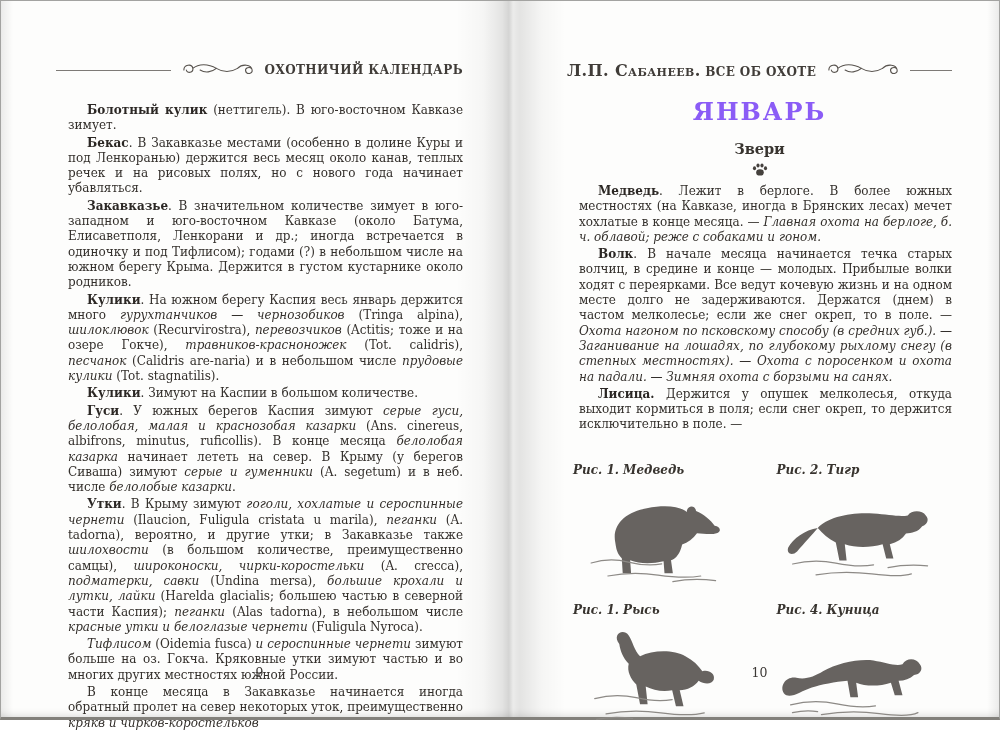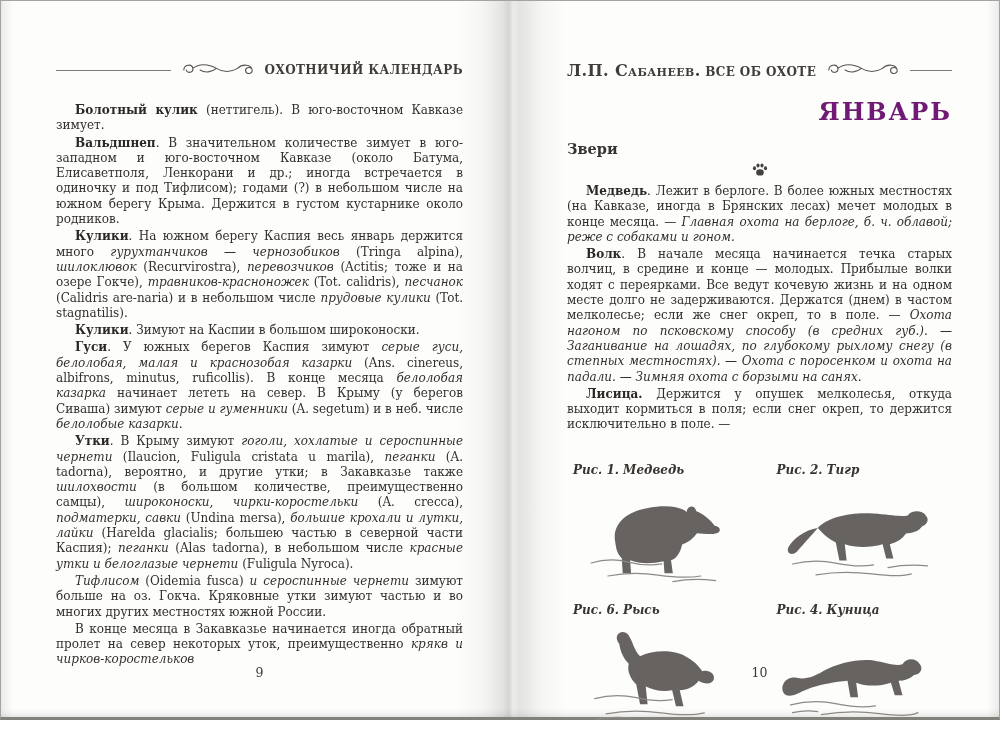--- a/index.html
+++ b/index.html
@@ -19,25 +19,25 @@
   .page-left{left:55px;width:407px;}
   .page-right{left:566px;width:385px;}
 
   .running-head{display:flex;align-items:center;height:18px;margin-top:10px;}
   .running-head .rule{flex:1;height:1px;background:#7d7a76;}
   .running-head .flourish{flex:0 0 auto;margin:0 8px;}
   .head-text{font-weight:bold;font-size:12px;letter-spacing:.4px;color:#403c38;white-space:nowrap;text-align:center;}
   .head-author{font-variant:small-caps;font-size:16px;}
 
   .body-text{margin-top:24px;font-size:12px;line-height:15.3px;text-align:justify;color:#332f2b;}
-  .para{margin:0 0 2px 0;text-indent:19px;}
+  .para{margin:0 0 2px 12px;text-indent:19px;}
   .para b{color:#2b2724;}
 
-  .chapter-title{margin:18px 0 0 0;text-align:right;font-size:24px;font-weight:bold;letter-spacing:2px;color:#701a75;}
-  .chapter-sub{margin:14px 0 0 0;text-align:left;font-size:14.5px;font-weight:bold;color:#38342f;}
+  .chapter-title{margin:18px 0 0 0;text-align:center;font-size:24px;font-weight:bold;letter-spacing:2px;color:#8b5cf6;}
+  .chapter-sub{margin:14px 0 0 0;text-align:center;font-size:14.5px;font-weight:bold;color:#38342f;}
   .paw-wrap{text-align:center;margin:5px 0 4px 0;height:16px;}
   .page-right .body-text{margin-top:6px;}
 
   .figures{margin-top:30px;display:grid;grid-template-columns:1fr 1fr;column-gap:22px;row-gap:14px;}
   .figure{margin:0;}
   .figure figcaption{font-size:12px;font-weight:bold;font-style:italic;color:#38342f;margin:0 0 8px 6px;}
   .figure .art{display:block;margin:0 auto;}
 
   .page-number{position:absolute;top:614px;left:0;right:0;text-align:center;font-size:12.5px;color:#3c3835;}
 
@@ -56,23 +56,24 @@
   <div class="page page-left">
     <div class="running-head">
       <span class="rule"></span>
       <svg class="flourish" width="78" height="18" viewBox="0 0 96 22">
         <path class="orn" d="M6,11 C6,4 16,3 17,9 C18,14 10,16 9,11 M17,9 C24,3 36,3 46,9 C54,14 64,14 72,9 M46,9 C40,14 32,15 26,11 M72,9 C78,3 89,4 90,11 C91,16 83,17 82,12 C81,8 87,7 89,9"></path>
       </svg>
       <span class="head-text">ОХОТНИЧИЙ КАЛЕНДАРЬ</span>
     </div>
     <div class="body-text">
         <p class="para"><b>Болотный кулик</b><span> (неттигель). В юго-восточном Кавказе зимует.</span></p>
-        <p class="para"><b>Вальдшнеп</b><span>. В значительном количестве зимует в юго-западном и юго-восточном Кавказе (около Батума, Елисаветполя, Ленкорани и др.; иногда встречается в одиночку и под Тифлисом); годами (?) в небольшом числе на южном берегу Крыма. Держится в густом кустарнике около родников.</span></p>
+        <p class="para"><b>Бекас</b><span>. В Закавказье местами (особенно в долине Куры и под Ленкоранью) держится весь месяц около канав, теплых речек и на рисовых полях, но с нового года начинает убавляться.</span></p>
+        <p class="para"><b>Закавказье</b><span>. В значительном количестве зимует в юго-западном и юго-восточном Кавказе (около Батума, Елисаветполя, Ленкорани и др.; иногда встречается в одиночку и под Тифлисом); годами (?) в небольшом числе на южном берегу Крыма. Держится в густом кустарнике около родников.</span></p>
         <p class="para"><b>Кулики</b><span>. На южном берегу Каспия весь январь держится много </span><i>гурухтанчиков — чернозобиков</i><span> (Tringa alpina), </span><i>шилоклювок</i><span> (Recurvirostra), </span><i>перевозчиков</i><span> (Actitis; тоже и на озере Гокче), </span><i>травников-красноножек</i><span> (Tot. calidris), </span><i>песчанок</i><span> (Calidris are-naria) и в небольшом числе </span><i>прудовые кулики</i><span> (Tot. stagnatilis).</span></p>
-        <p class="para"><b>Кулики</b><span>. Зимуют на Каспии в большом широконоски.</span></p>
+        <p class="para"><b>Кулики</b><span>. Зимуют на Каспии в большом количестве.</span></p>
         <p class="para"><b>Гуси</b><span>. У южных берегов Каспия зимуют </span><i>серые гуси, белолобая, малая и краснозобая казарки</i><span> (Ans. cinereus, albifrons, minutus, ruficollis). В конце месяца </span><i>белолобая казарка</i><span> начинает лететь на север. В Крыму (у берегов Сиваша) зимуют </span><i>серые и гуменники</i><span> (A. segetum) и в неб. числе </span><i>белолобые казарки</i><span>.</span></p>
         <p class="para"><b>Утки</b><span>. В Крыму зимуют </span><i>гоголи, хохлатые и сероспинные чернети</i><span> (Ilaucion, Fuligula cristata u marila), </span><i>пеганки</i><span> (A. tadorna), вероятно, и другие утки; в Закавказье также </span><i>шилохвости</i><span> (в большом количестве, преимущественно самцы), </span><i>широконоски, чирки-коростельки</i><span> (A. crecca), </span><i>подматерки, савки</i><span> (Undina mersa), </span><i>большие крохали и лутки, лайки</i><span> (Harelda glacialis; большею частью в северной части Каспия); </span><i>пеганки</i><span> (Alas tadorna), в небольшом числе </span><i>красные утки и белоглазые чернети</i><span> (Fuligula Nyroca).</span></p>
         <p class="para"><i>Тифлисом</i><span> (Oidemia fusca) </span><i>и сероспинные чернети</i><span> зимуют больше на оз. Гокча. Кряковные утки зимуют частью и во многих других местностях южной России.</span></p>
         <p class="para"><span>В конце месяца в Закавказье начинается иногда обратный пролет на север некоторых уток, преимущественно </span><i>крякв и чирков-коростельков</i></p>
       </div>
     <div class="page-number">9</div>
   </div>
 
   <div class="page page-right">
     <div class="running-head">
@@ -91,21 +92,21 @@
           <ellipse cx="10" cy="12.5" rx="4.6" ry="3.8"></ellipse>
           <ellipse cx="3.4" cy="7.5" rx="1.9" ry="2.3"></ellipse>
           <ellipse cx="7.6" cy="4.2" rx="1.9" ry="2.4"></ellipse>
           <ellipse cx="12.4" cy="4.2" rx="1.9" ry="2.4"></ellipse>
           <ellipse cx="16.6" cy="7.5" rx="1.9" ry="2.3"></ellipse>
         </g>
       </svg>
     </div>
 
     <div class="body-text">
-        <p class="para"><b>Медведь</b><span>. Лежит в берлоге. В более южных местностях (на Кавказе, иногда в Брянских лесах) мечет молодых в конце месяца. — </span><i>Главная охота на берлоге, б. ч. облавой; реже с собаками и гоном.</i></p>
+        <p class="para"><b>Медведь</b><span>. Лежит в берлоге. В более южных местностях (на Кавказе, иногда в Брянских лесах) мечет хохлатые в конце месяца. — </span><i>Главная охота на берлоге, б. ч. облавой; реже с собаками и гоном.</i></p>
         <p class="para"><b>Волк</b><span>. В начале месяца начинается течка старых волчиц, в средине и конце — молодых. Прибылые волки ходят с переярками. Все ведут кочевую жизнь и на одном месте долго не задерживаются. Держатся (днем) в частом мелколесье; если же снег окреп, то в поле. — </span><i>Охота нагоном по псковскому способу (в средних губ.). — Заганивание на лошадях, по глубокому рыхлому снегу (в степных местностях). — Охота с поросенком и охота на падали. — Зимняя охота с борзыми на санях.</i></p>
         <p class="para"><b>Лисица.</b><span> Держится у опушек мелколесья, откуда выходит кормиться в поля; если снег окреп, то держится исключительно в поле. —</span></p>
       </div>
 
     <div class="figures">
       <figure class="figure">
         <figcaption>Рис. 1. Медведь</figcaption>
         <svg class="art" width="152" height="104" viewBox="0 0 160 112">
           <path class="ink" d="M34,62 C30,42 46,29 68,25 C88,21 104,23 111,29 C111,22 120,21 121,28 C129,31 137,38 141,44 C147,45 149,50 143,52 C137,54 128,52 122,52 C118,58 112,62 106,64 C104,73 100,79 94,81 L96,95 L87,95 L86,82 C74,85 60,85 50,81 L51,95 L42,95 L41,79 C36,74 35,69 34,62 Z"></path>
           <path class="gnd" d="M8,84 q20,-6 40,-1 t36,2"></path>
@@ -116,21 +117,21 @@
       <figure class="figure">
         <figcaption>Рис. 2. Тигр</figcaption>
         <svg class="art" width="162" height="104" viewBox="0 0 180 112">
           <path class="ink" d="M42,46 C52,34 80,28 104,30 C120,31 134,34 142,32 C146,26 158,26 162,32 C166,36 164,42 158,44 C154,50 146,52 140,52 C136,58 130,62 122,64 L126,80 L118,80 L114,64 C100,68 84,68 72,64 L74,82 L66,82 L62,62 C54,58 47,52 42,46 C36,53 27,63 19,72 C14,77 7,75 9,68 C14,58 28,48 42,46 Z"></path>
           <path class="gnd" d="M14,86 q24,-6 48,-1 t42,2"></path>
           <path class="gnd" d="M40,98 q30,-5 62,-1 t44,0"></path>
           <path class="gnd" d="M120,90 q20,-4 44,-2"></path>
         </svg>
       </figure>
       <figure class="figure">
-        <figcaption>Рис. 6. Рысь</figcaption>
+        <figcaption>Рис. 1. Рысь</figcaption>
         <svg class="art" width="150" height="102" viewBox="0 0 150 108">
           <path class="ink" d="M34,20 C26,10 38,3 44,11 C48,17 50,27 56,33 C70,26 92,26 104,33 C112,37 118,43 122,49 C128,47 136,51 134,58 C132,63 124,63 118,59 C114,65 106,69 98,69 L102,86 L94,86 L90,69 C80,71 70,69 62,65 L64,84 L56,84 L52,63 C46,57 42,49 44,41 C38,35 35,27 34,20 Z"></path>
           <path class="gnd" d="M8,78 q22,-6 44,-1 t38,2"></path>
           <path class="gnd" d="M20,94 q28,-5 58,-1 t46,0"></path>
           <path class="gnd" d="M10,100 q18,-4 38,-1"></path>
         </svg>
       </figure>
       <figure class="figure">
         <figcaption>Рис. 4. Куница</figcaption>
         <svg class="art" width="164" height="98" viewBox="0 0 170 100">

